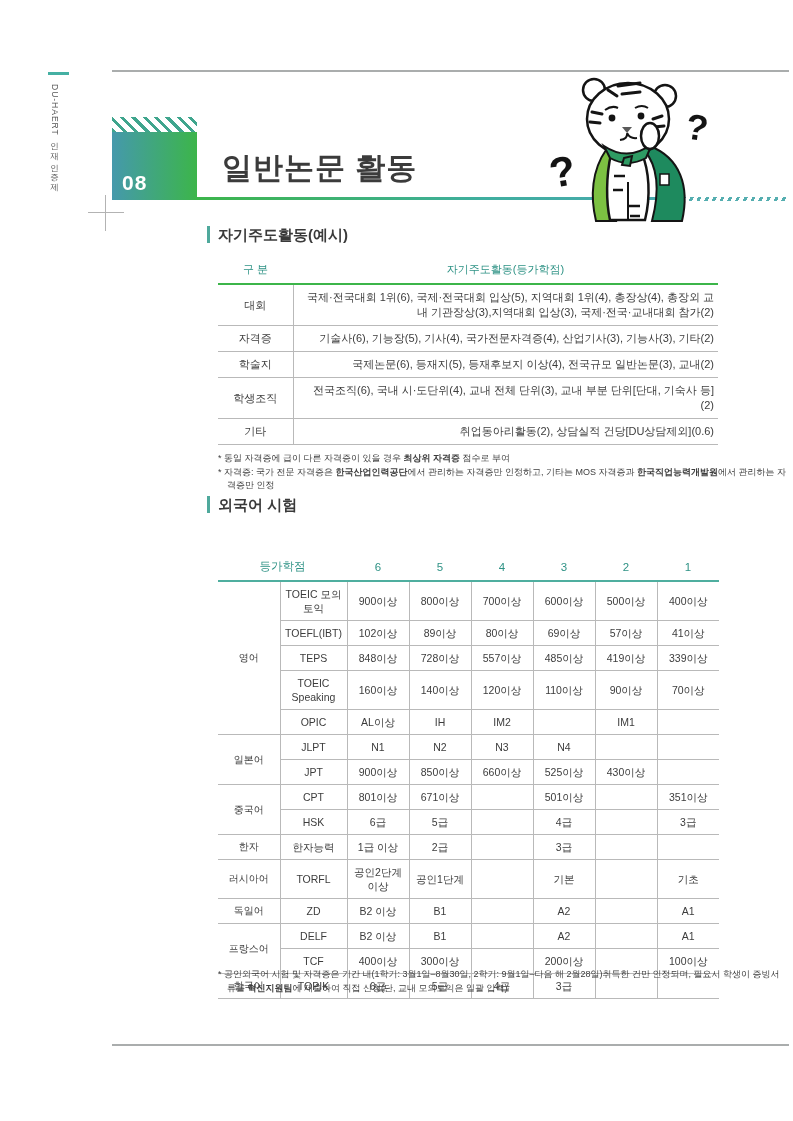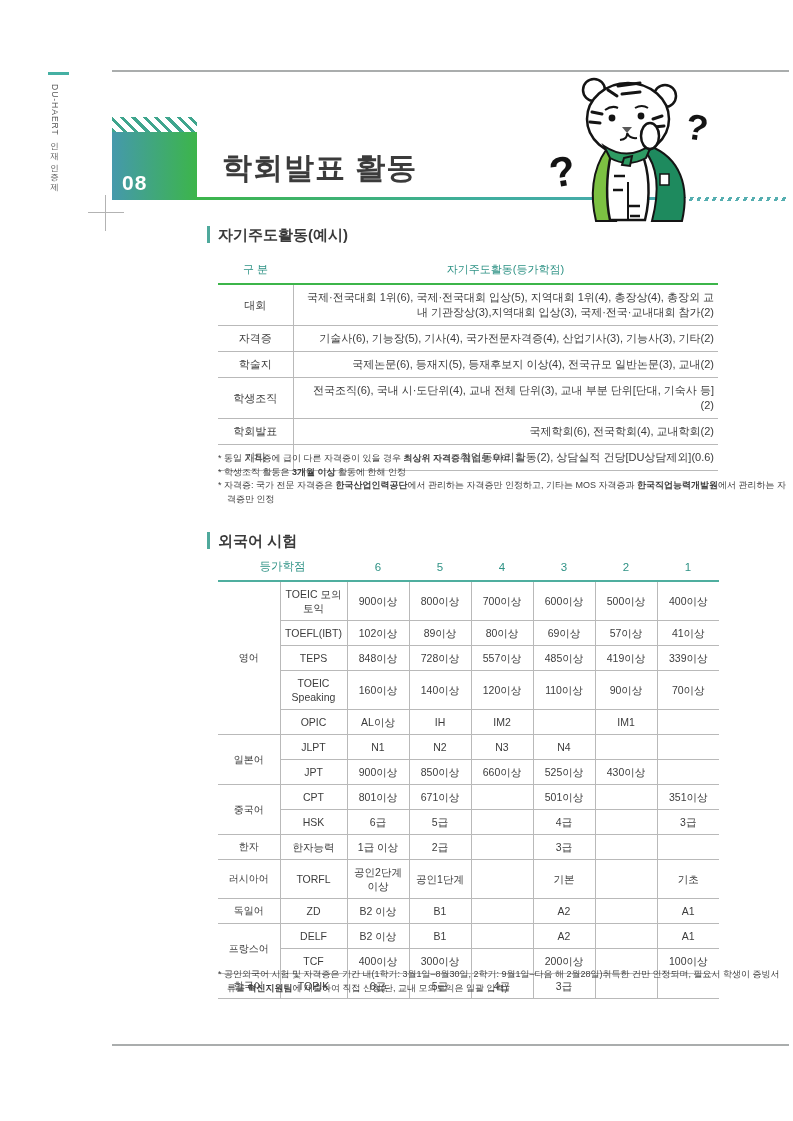--- a/index.html
+++ b/index.html
@@ -39,21 +39,21 @@
   .title-rule-hatch{position:absolute;left:675px;top:197px;width:113px;height:4px;
     background-image:repeating-linear-gradient(115deg,#55aeb0 0 3px,#ffffff 3px 7px);z-index:1;}
   .mascot{position:absolute;left:548px;top:74px;z-index:2;}
 
   
   .sec-heading{
     position:absolute;left:207px;font-size:15px;font-weight:700;color:#3a3a3a;
     border-left:3px solid #4fa99c;padding-left:8px;line-height:17px;
   }
   #sec1-heading{top:226px;}
-  #sec2-heading{top:532px;}
+  #sec2-heading{top:496px;}
 
   
   table{border-collapse:collapse;table-layout:fixed;}
   th,td{font-weight:400;}
 
   
   #activity-table{position:absolute;left:218px;top:258px;width:500px;}
   #activity-table th{
     color:#2e9285;font-size:11px;padding:4px 2px 6px;text-align:center;font-weight:400;
     border-bottom:2px solid #3cb54a;
@@ -95,21 +95,21 @@
 <div class="bottom-rule"></div>
 <div class="side-dash"></div>
 <div class="side-label">DU-HAERT인재 인증제</div>
 <div class="crosshair-h"></div>
 <div class="crosshair-v"></div>
 
 <div class="chapter-box">
   <div class="hatch"></div>
   <div class="chapter-num">08</div>
 </div>
-<div class="page-title">학회발표 활동</div>
+<div class="page-title">일반논문 활동</div>
 <div class="title-rule"></div>
 <div class="title-rule-hatch"></div>
 
 <div class="mascot">
   <svg width="172" height="148" viewBox="0 0 172 148">
 
     <text x="2" y="112" font-size="42" font-weight="bold" fill="#141414" transform="rotate(-10 14 100)">?</text>
     <text x="138" y="66" font-size="36" font-weight="bold" fill="#141414" transform="rotate(9 150 54)">?</text>
 
     <path d="M102,72 C132,84 142,112 134,147 L104,147 C112,116 110,92 96,76 Z" fill="#1e8a5e" stroke="#141414" stroke-width="2"></path>
@@ -166,33 +166,28 @@
       </tr>
       <tr>
         <td class="cat">학술지</td>
         <td class="detail">국제논문(6), 등재지(5), 등재후보지 이상(4), 전국규모 일반논문(3), 교내(2)</td>
       </tr>
       <tr>
         <td class="cat">학생조직</td>
         <td class="detail">전국조직(6), 국내 시·도단위(4), 교내 전체 단위(3), 교내 부분 단위[단대, 기숙사 등](2)</td>
       </tr>
       <tr>
-        <td class="cat">학회발표</td>
-        <td class="detail">국제학회(6), 전국학회(4), 교내학회(2)</td>
-      </tr>
-      <tr>
         <td class="cat">기타</td>
         <td class="detail">취업동아리활동(2), 상담실적 건당[DU상담제외](0.6)</td>
       </tr>
     </tbody>
 </table>
 
 <div class="footnotes" id="fn1">
     <div class="fn-line"><span>* </span><span>동일 자격증에 급이 다른 자격증이 있을 경우 </span><span class="b">최상위 자격증</span><span> 점수로 부여</span></div>
-    <div class="fn-line"><span>* </span><span>학생조직 활동은 </span><span class="b">3개월 이상</span><span> 활동에 한해 인정</span></div>
     <div class="fn-line"><span>* </span><span>자격증: 국가 전문 자격증은 </span><span class="b">한국산업인력공단</span><span>에서 관리하는 자격증만 인정하고, 기타는 MOS 자격증과 </span><span class="b">한국직업능력개발원</span><span>에서 관리하는 자격증만 인정</span></div>
   </div>
 
 <div class="sec-heading" id="sec2-heading">외국어 시험</div>
 
 <table id="language-table">
   <colgroup>
     <col style="width:62px">
       <col style="width:67px">
     <col style="width:62px">

